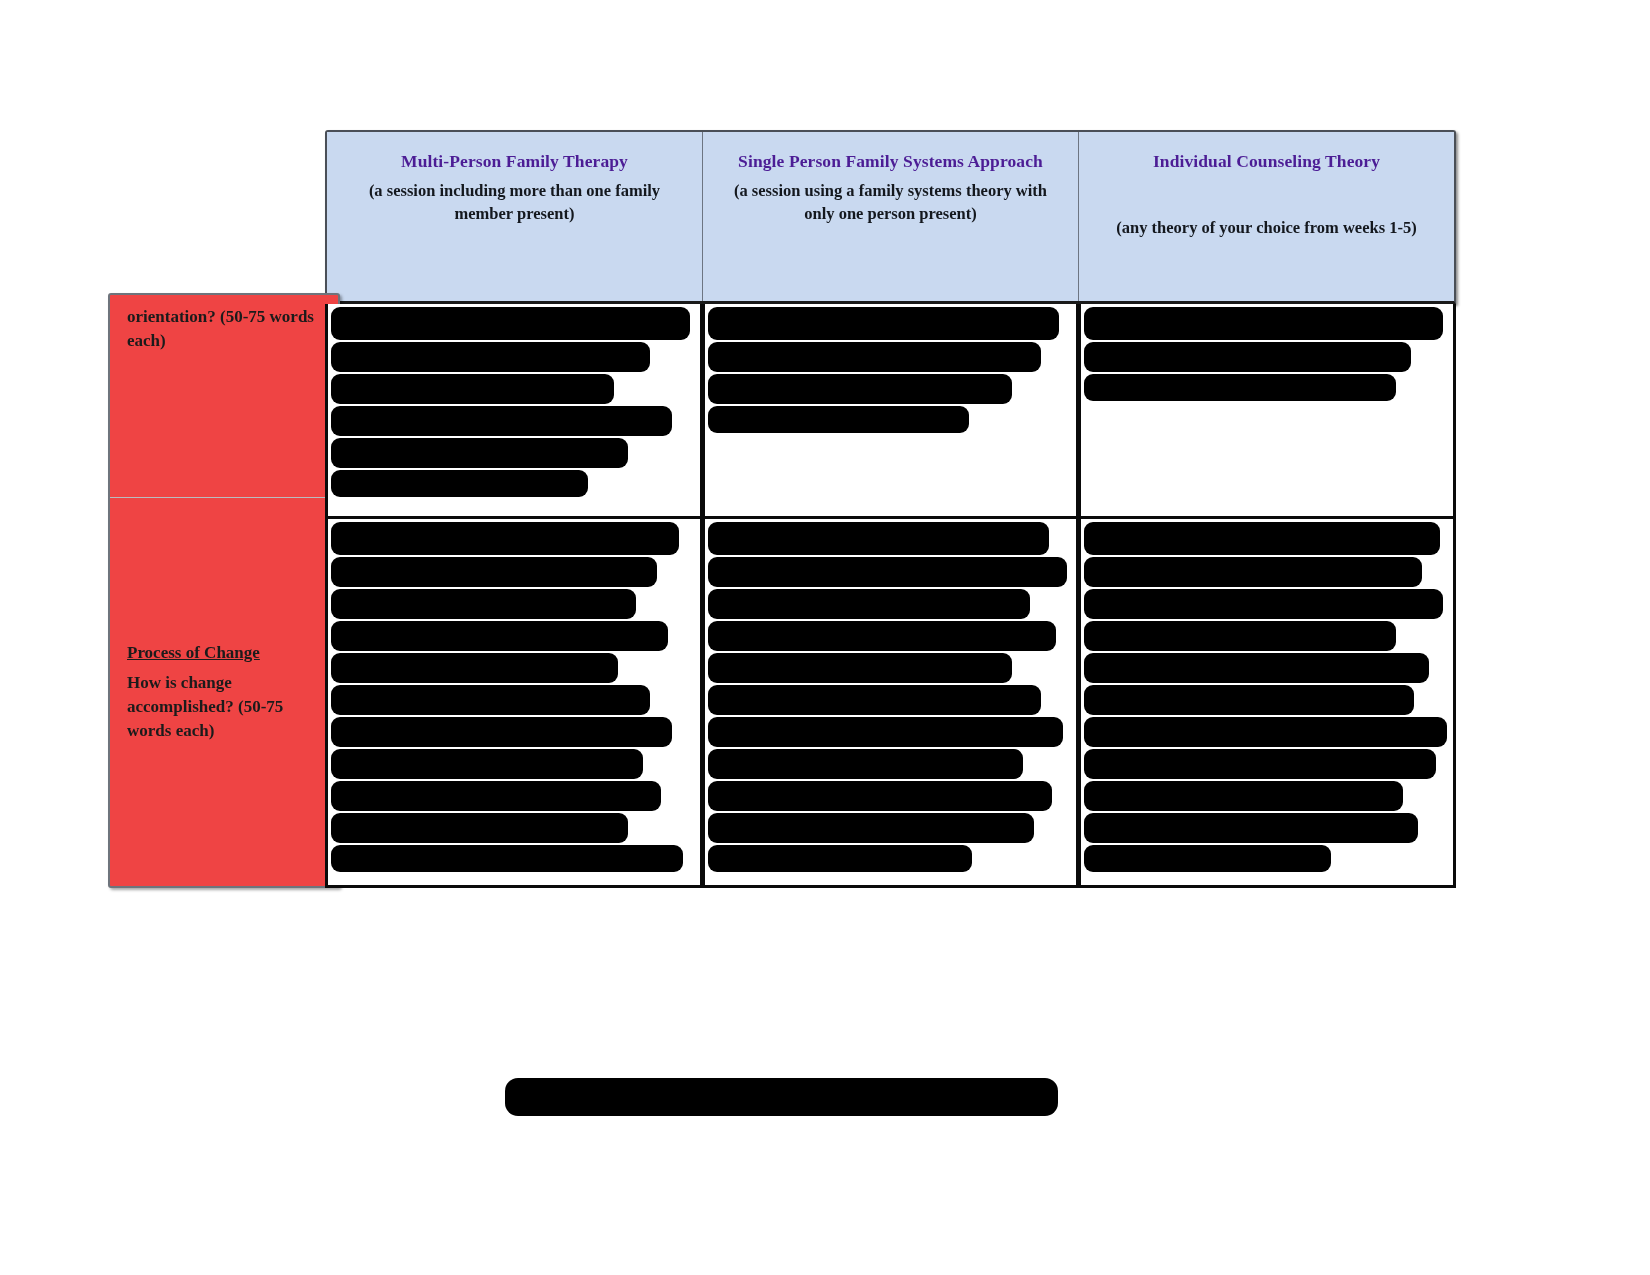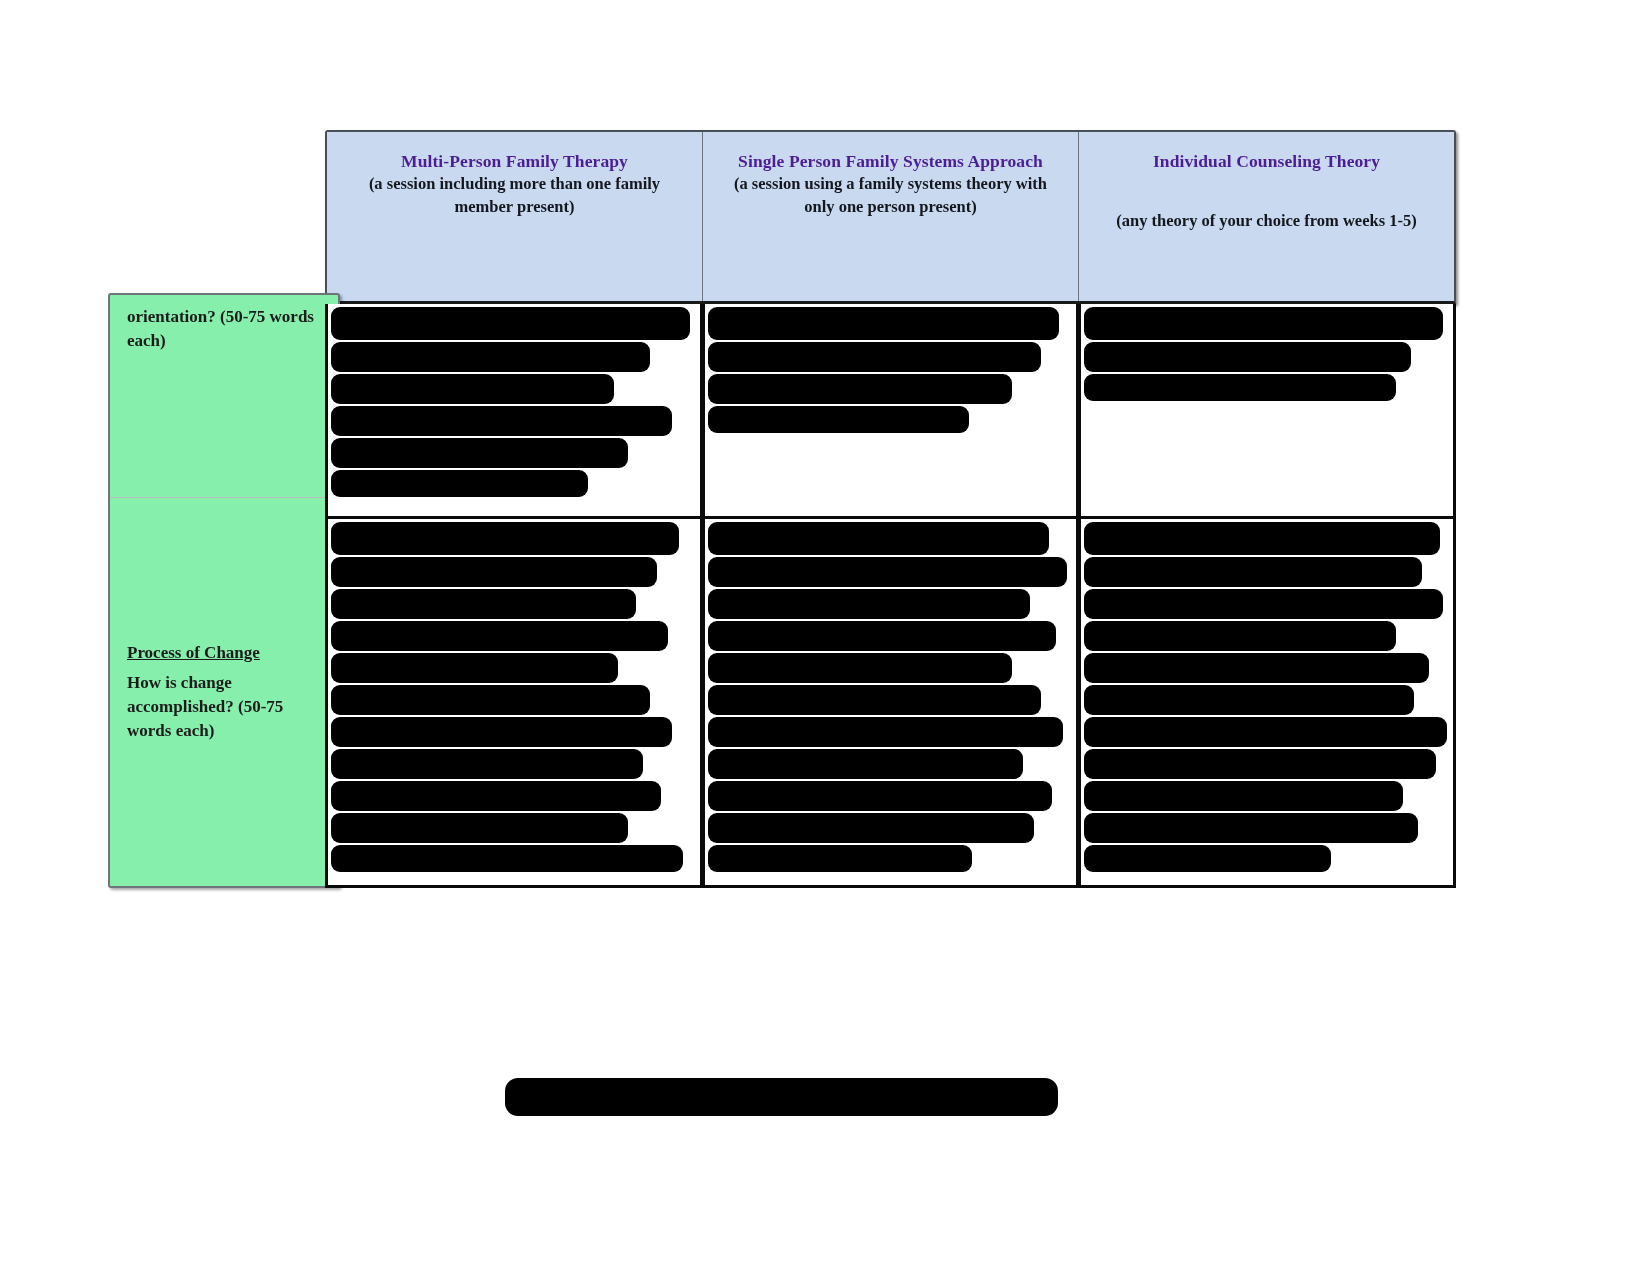--- a/index.html
+++ b/index.html
@@ -64,34 +64,34 @@
     font-size: 17.5px;
     line-height: 1.33;
     color: #4c1d95;
     letter-spacing: .1px;
   }
   .header-cell .h-sub {
     font-weight: bold;
     font-size: 16.5px;
     line-height: 1.38;
     color: #14181e;
-    margin-top: 0;
+    margin-top: 7px;
     max-width: 330px;
   }
 
   
   .label-col {
     position: absolute;
     left: 0px;
     top: 163px;
     width: 232px;
     height: 595px;
     box-sizing: border-box;
     border: 2px solid #6e747c;
-    background: #86efac;
+    background: #ef4444;
     box-shadow: 2px 2px 3px rgba(0,0,0,0.35);
     border-radius: 3px;
     display: flex;
     flex-direction: column;
   }
   .label-cell {
     box-sizing: border-box;
     padding: 10px 16px 10px 17px;
     color: #1b1b1b;
     font-weight: bold;

